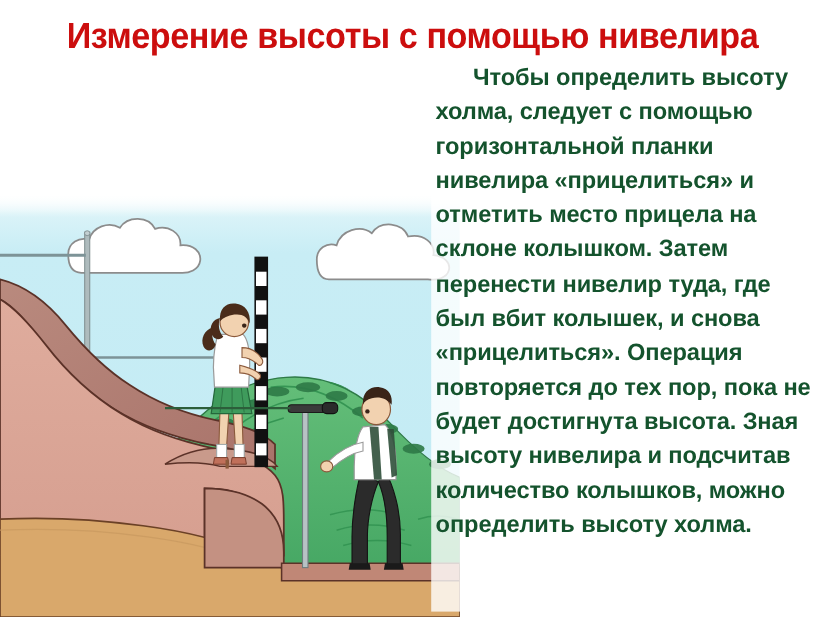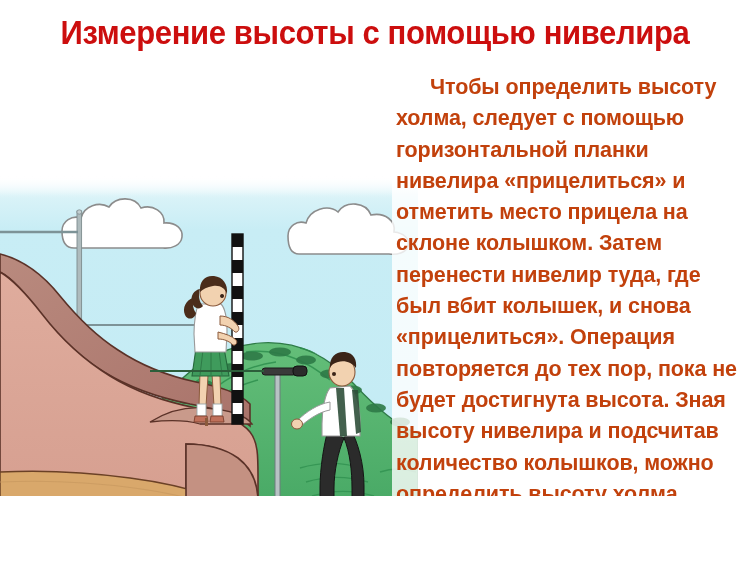--- a/index.html
+++ b/index.html
@@ -3,21 +3,21 @@
 <meta charset="utf-8">
 <style>
   * { margin:0; padding:0; box-sizing:border-box; }
   html,body{
     width:750px; height:561px; overflow:hidden;
     background:#ffffff;
     font-family:"Liberation Sans", sans-serif;
   }
   #slide{
     position:relative;
-    width:750px; height:496px;
+    width:750px; height:561px;
     background:#ffffff;
     overflow:hidden;
   }
 
   
   #title{
     position:absolute;
     left:0; top:14px;
     width:750px;
     text-align:center;
@@ -50,28 +50,28 @@
     position:absolute; left:0; top:0; width:100%; height:22px;
     background:linear-gradient(#ffffff 0%, rgba(255,255,255,0) 100%);
     z-index:30; pointer-events:none;
   }
 
   #illo svg.scene{ position:absolute; left:0; top:0; width:418px; height:385px; }
 
   
   #bodytext{
     position:absolute;
-    left:396px; top:72px;
+    left:396px; top:55px;
     width:346px;
     z-index:35;
     font-family:"Liberation Sans", sans-serif;
     font-weight:bold;
     font-size:21.5px;
     line-height:31.3px;
-    color:#c2410c;
+    color:#14532d;
     text-align:left;
     text-indent:34px;
     letter-spacing:-0.1px;
     word-spacing:0px;
   }
   
   #textplate{
     position:absolute;
     left:392px; top:60px;
     width:358px; height:496px;

